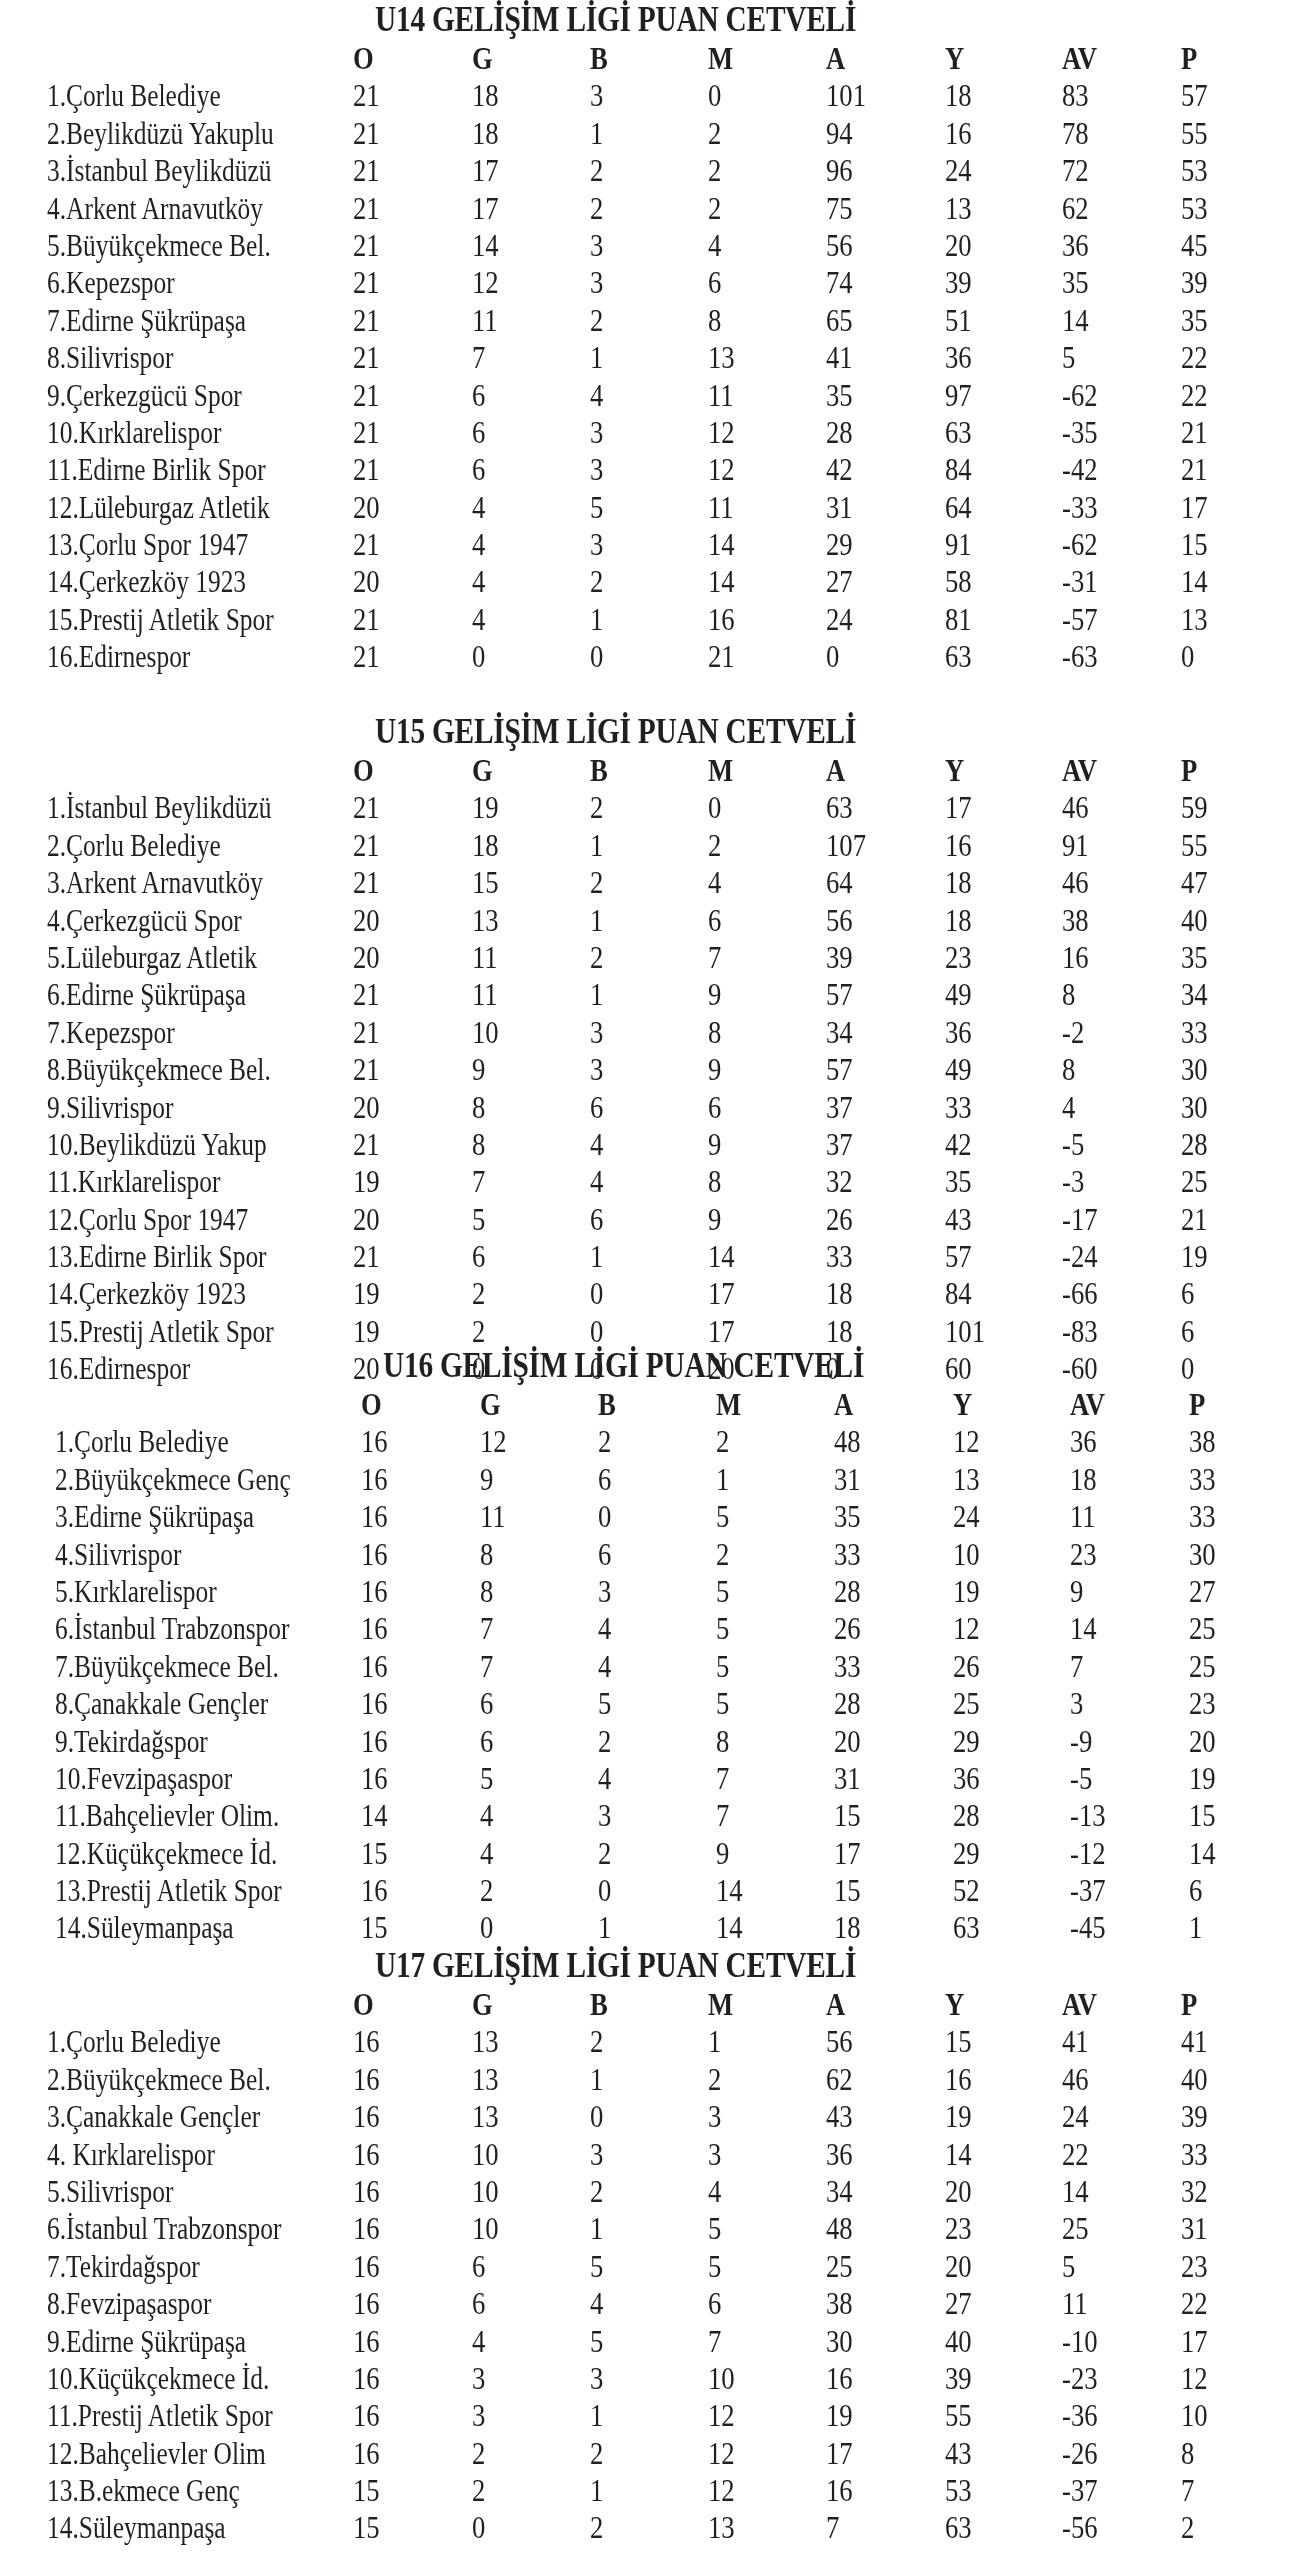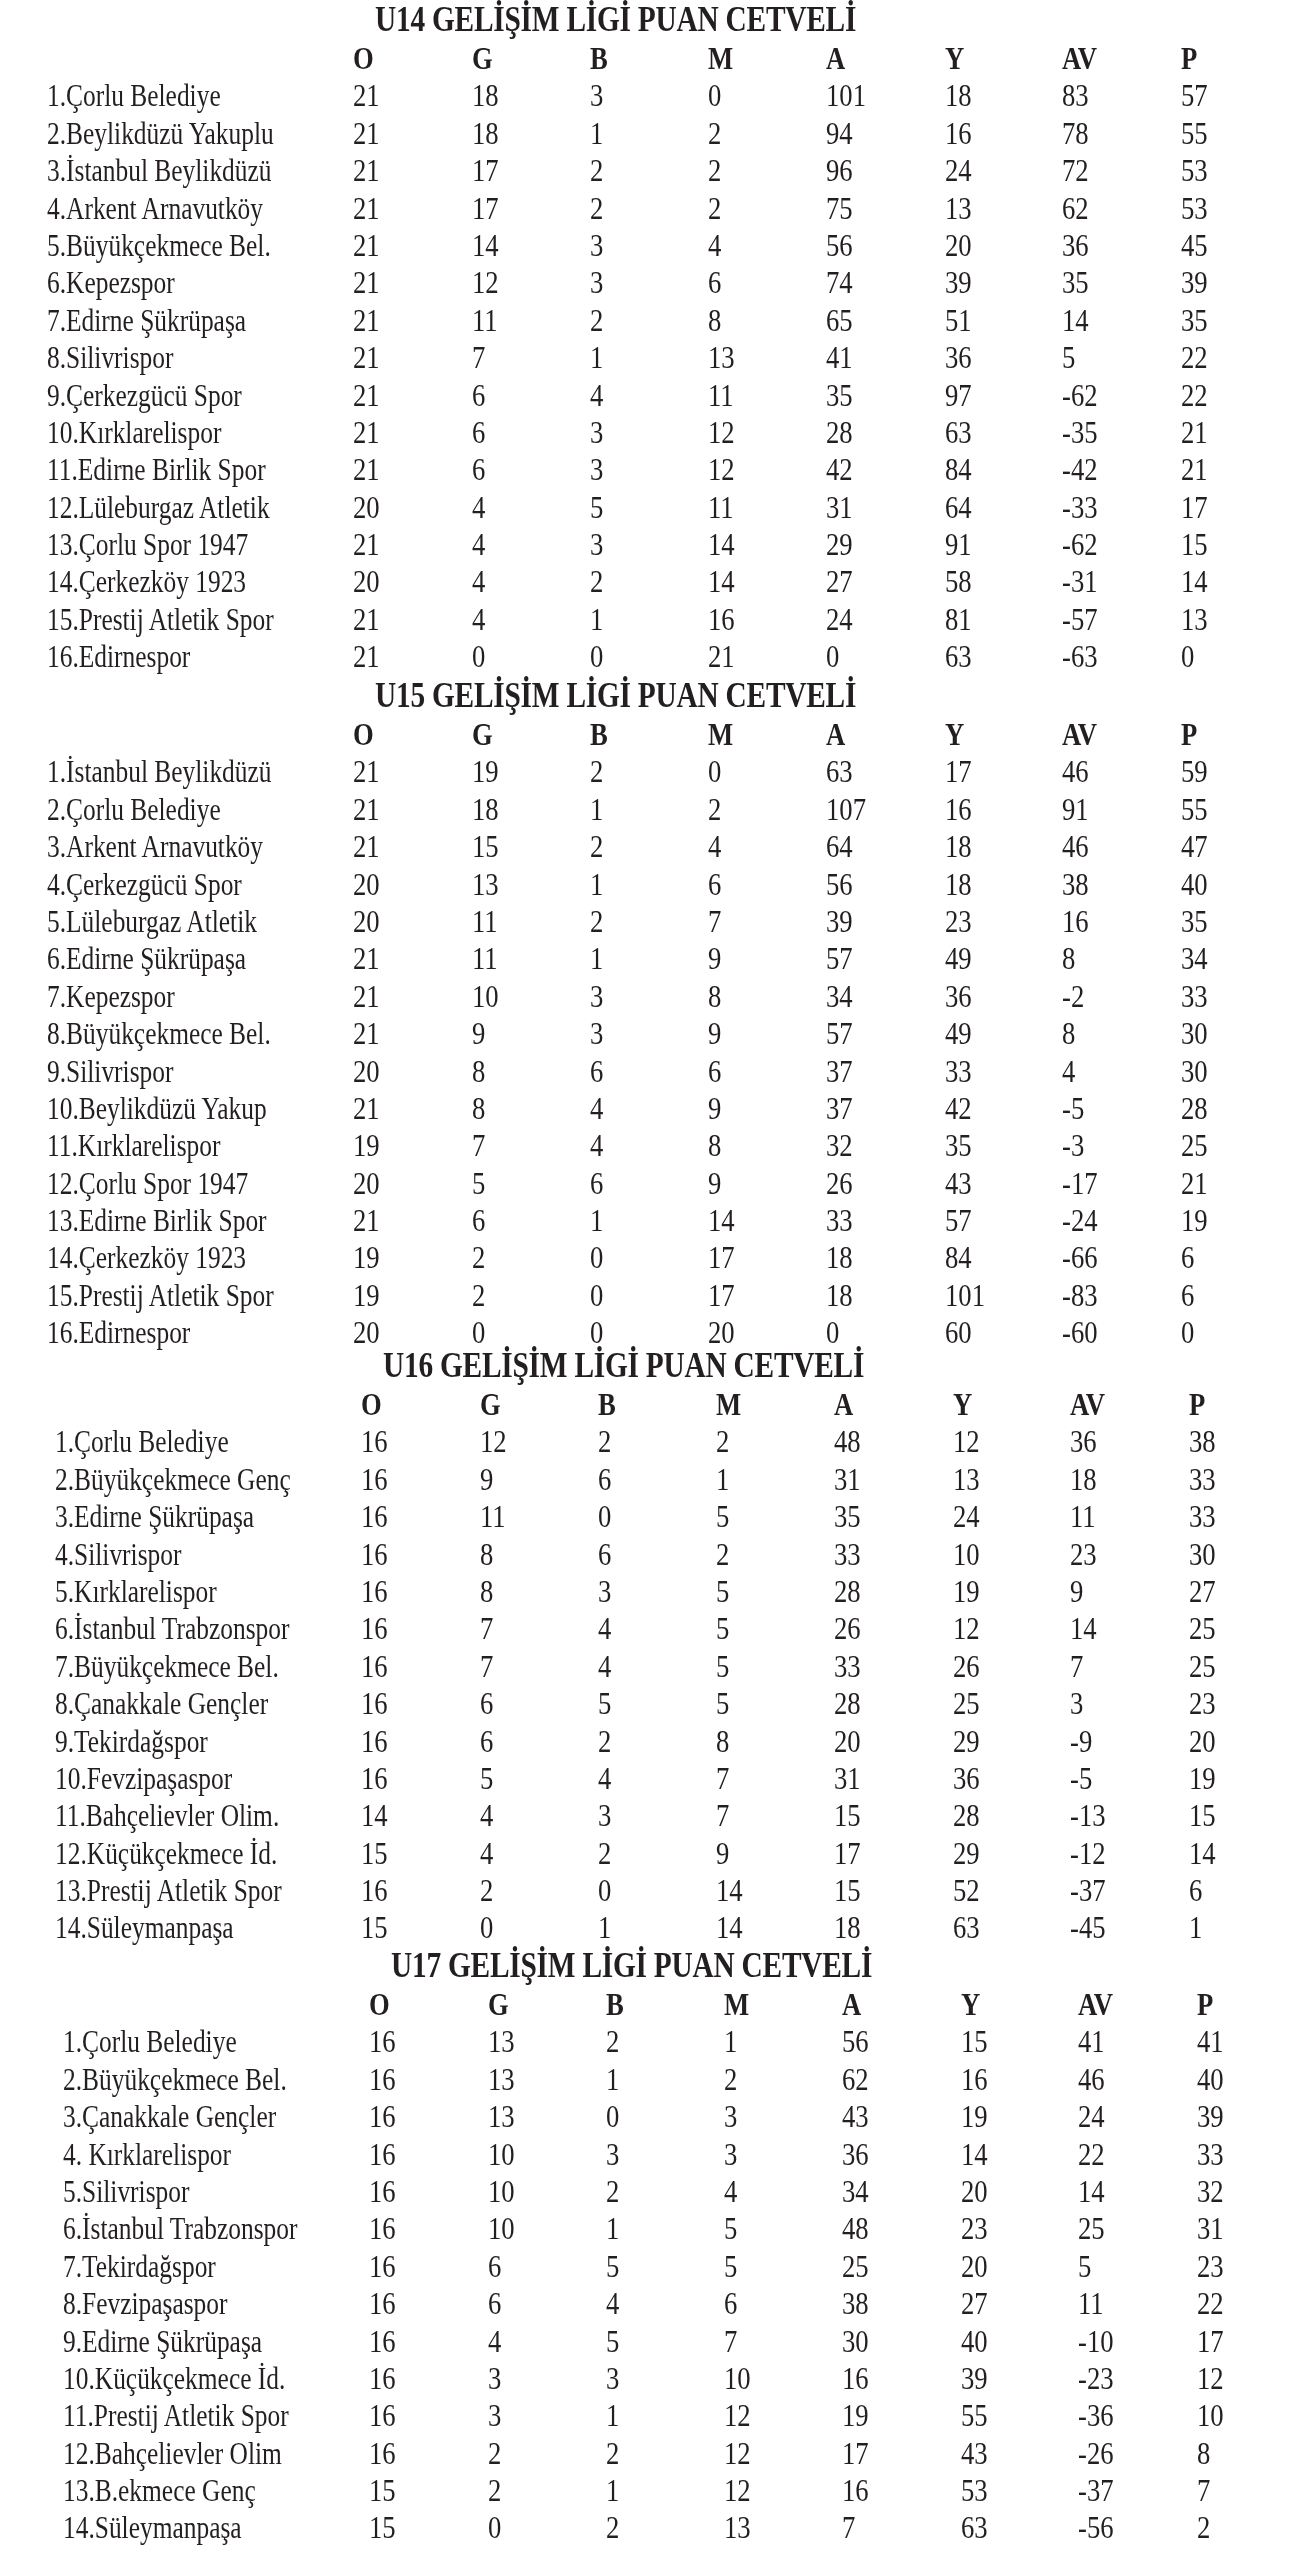--- a/index.html
+++ b/index.html
@@ -207,21 +207,21 @@
         <span class="cell c0">21</span>
         <span class="cell c1">0</span>
         <span class="cell c2">0</span>
         <span class="cell c3">21</span>
         <span class="cell c4">0</span>
         <span class="cell c5">63</span>
         <span class="cell c6">-63</span>
         <span class="cell c7">0</span>
       </div>
     </div>
-    <div class="section" style="position: absolute; left: 0px; top: 676px; width: 1070px;">
+    <div class="section" style="position: absolute; left: 0px; top: 712px; width: 1070px;">
       <div class="title">
         <span>U15 GELİŞİM LİGİ PUAN CETVELİ</span>
       </div>
       <div class="row hdr">
         <span class="cell c0">O</span>
         <span class="cell c1">G</span>
         <span class="cell c2">B</span>
         <span class="cell c3">M</span>
         <span class="cell c4">A</span>
         <span class="cell c5">Y</span>
@@ -567,21 +567,21 @@
         <span class="cell c0">15</span>
         <span class="cell c1">0</span>
         <span class="cell c2">1</span>
         <span class="cell c3">14</span>
         <span class="cell c4">18</span>
         <span class="cell c5">63</span>
         <span class="cell c6">-45</span>
         <span class="cell c7">1</span>
       </div>
     </div>
-    <div class="section" style="position: absolute; left: 16px; top: 1946px; width: 1127px;">
+    <div class="section" style="position: absolute; left: 0px; top: 1946px; width: 1127px;">
       <div class="title">
         <span>U17 GELİŞİM LİGİ PUAN CETVELİ</span>
       </div>
       <div class="row hdr">
         <span class="cell c0">O</span>
         <span class="cell c1">G</span>
         <span class="cell c2">B</span>
         <span class="cell c3">M</span>
         <span class="cell c4">A</span>
         <span class="cell c5">Y</span>

